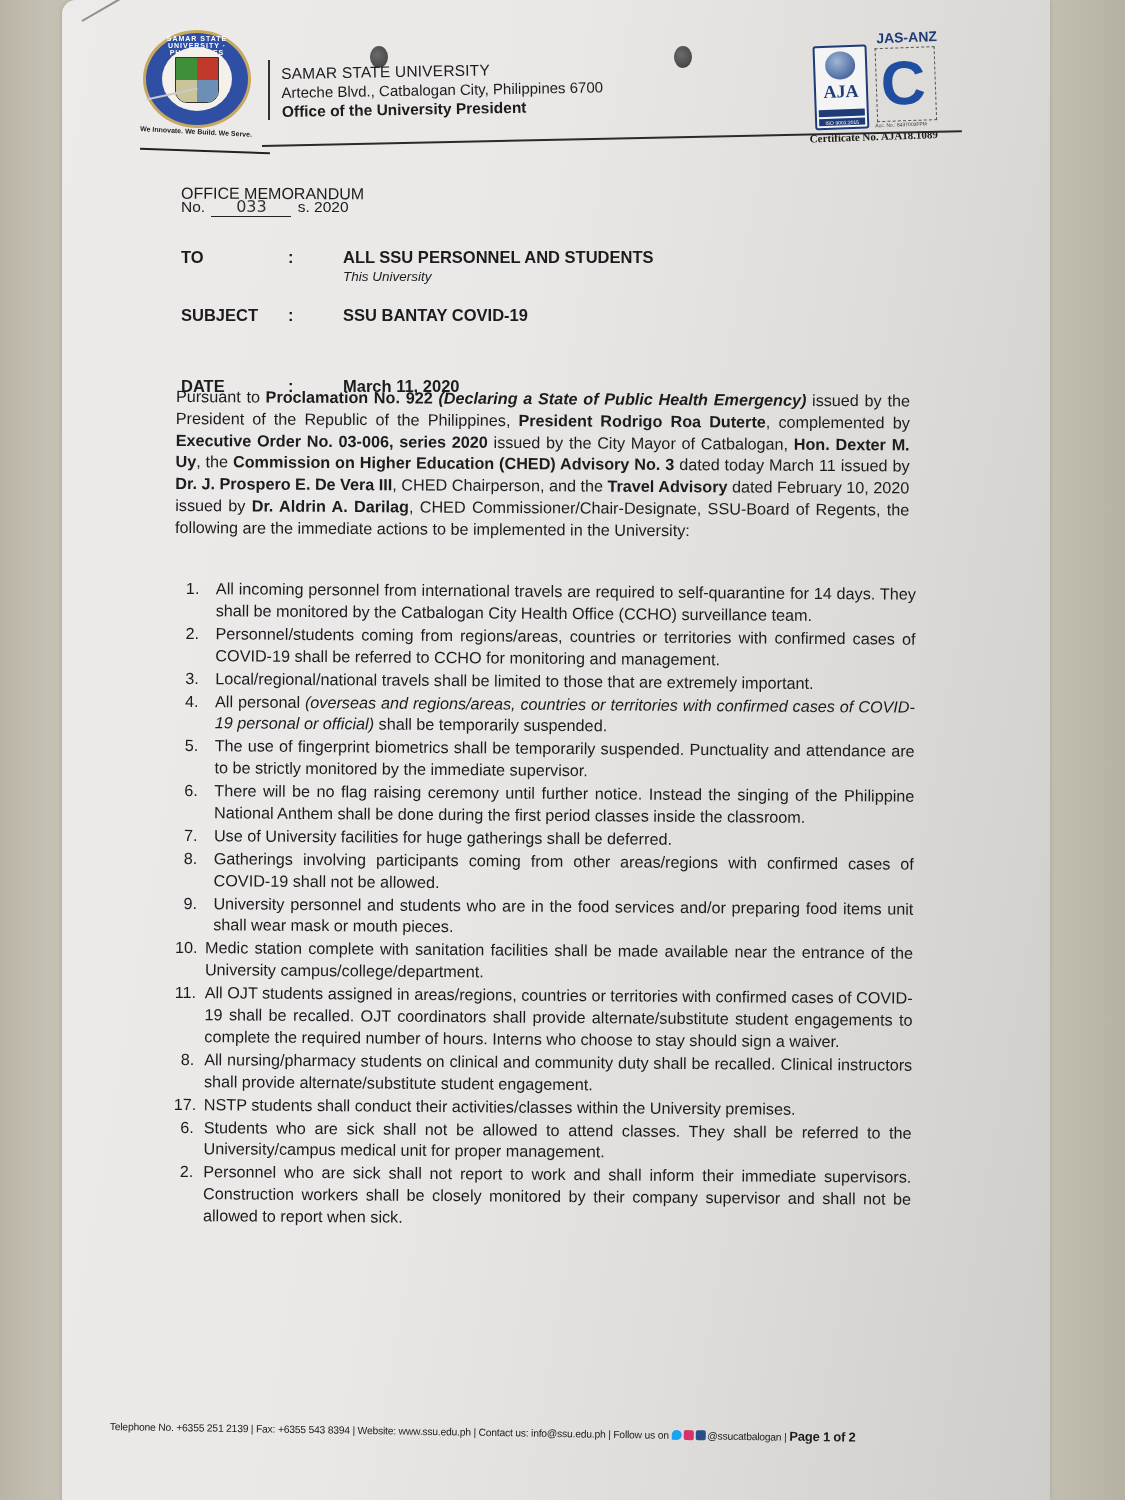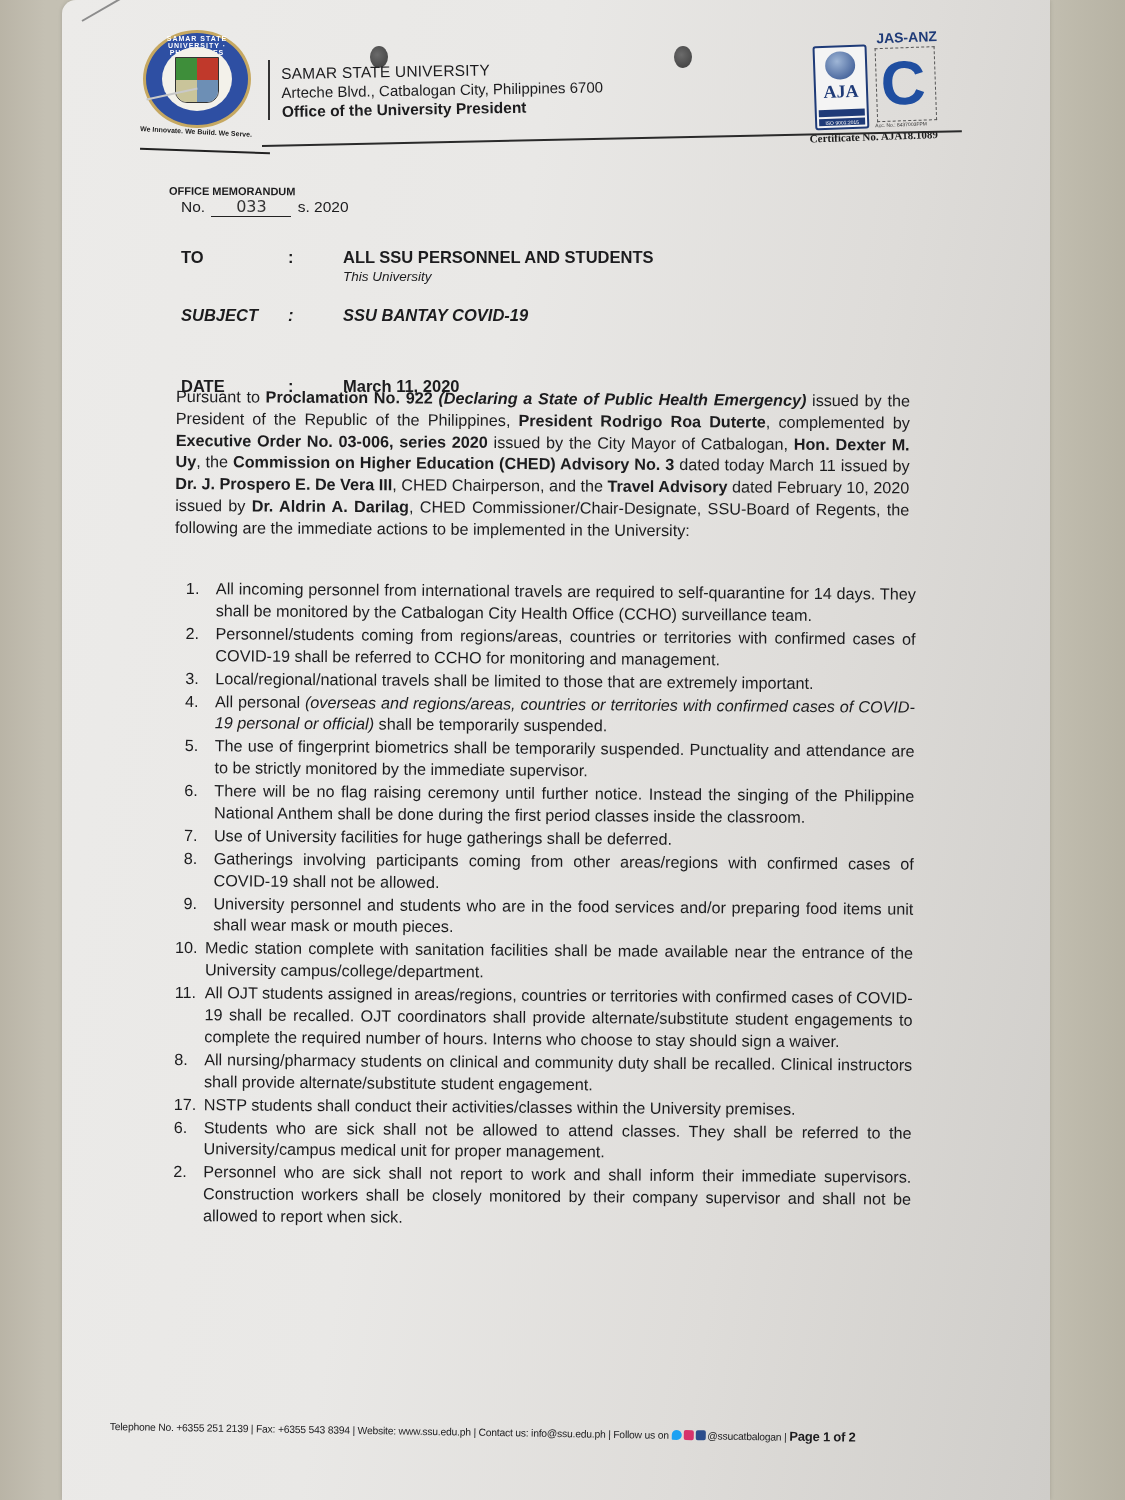--- a/index.html
+++ b/index.html
@@ -106,21 +106,21 @@
       line-height: 62px;
     }
     .acc-no { position: absolute; left: 66px; top: 92px; font-size: 5px; color: #333; }
     .cert-no {
       position: absolute; left: 0; top: 100px; font-family: "Liberation Serif", serif;
       font-size: 11px; font-weight: bold; color: #1c1c1c; white-space: nowrap;
     }
 
     
     .memo-title {
-      position: absolute; left: 169px; top: 185px; font-size: 11px; font-weight: bold; transform: rotate(0.2deg);
+      position: absolute; left: 181px; top: 185px; font-size: 16px; font-weight: normal; transform: rotate(0.2deg);
     }
     .memo-no {
       position: absolute; left: 181px; top: 197px; font-size: 15.5px;
     }
     .memo-no .num {
       display: inline-block; width: 80px; border-bottom: 1px solid #222; text-align: center;
       font-family: "DejaVu Sans", sans-serif; font-size: 16px; color: #333; margin: 0 2px;
     }
     .meta-row { position: absolute; left: 181px; font-size: 16.5px; font-weight: bold; }
     .meta-row .lbl { display: inline-block; width: 107px; }
@@ -138,21 +138,21 @@
     .body-para b { font-weight: bold; }
     .list {
       position: absolute; left: 186px; top: 578px; width: 730px;
       font-size: 16.2px; line-height: 21.8px; text-align: justify;
       transform: rotate(0.45deg); transform-origin: left top;
       margin: 0; padding: 0; list-style: none;
     }
     .list li { display: flex; margin: 0 0 1.2px 0; }
     .list .n { display: inline-block; width: 30px; flex: none; text-align: left; }
     .list .t { flex: 1; }
-    .list li.two-digit .n { width: 20px; margin-left: -8px; }
+    .list li.two-digit .n { width: 20px; margin-left: -8px; text-align: right; }
     .list li.two-digit .t { margin-left: 8px; margin-left: 10px; }
     .footer {
       position: absolute; left: 110px; top: 1418px; font-size: 10.3px; white-space: nowrap;
       transform: rotate(0.9deg); transform-origin: left top; letter-spacing: -0.2px;
     }
     .footer .page-no { font-size: 13px; font-weight: bold; }
     .soc-icon { display: inline-block; width: 10px; height: 10px; vertical-align: -1px; margin-right: 2px; border-radius: 2px; }
     .soc-tw { background: #1da1f2; border-radius: 50% 50% 50% 10%; }
     .soc-ig { background: #d6336c; }
     .soc-fb { background: #2c4d8c; }
@@ -211,21 +211,21 @@
 <div class="memo-title">OFFICE MEMORANDUM</div>
 <div class="memo-no">
   <span>No.</span>
   <span class="num">033</span>
   <span>s. 2020</span>
 </div>
 
 <div class="meta-row" style="top:248px;text-decoration:underline;">
   <span class="lbl">TO</span><span class="colon">:</span><span class="val"><span>ALL SSU PERSONNEL AND STUDENTS</span><span class="meta-sub">This University</span></span>
 </div>
-<div class="meta-row" style="top:306px;font-style:italic;">
+<div class="meta-row" style="top:306px;">
   <span class="lbl">SUBJECT</span><span class="colon">:</span><span class="val">SSU BANTAY COVID-19</span>
 </div>
 <div class="meta-row" style="top:337px;margin-top:40px;">
   <span class="lbl">DATE</span><span class="colon">:</span><span class="val">March 11, 2020</span>
 </div>
 
 <div class="body-para">
   <span>Pursuant to </span><b>Proclamation No. 922 </b><b><i>(Declaring a State of Public Health Emergency)</i></b><span> issued by the President of the Republic of the Philippines, </span><b>President Rodrigo Roa Duterte</b><span>, complemented by </span><b>Executive Order No. 03-006, series 2020</b><span> issued by the City Mayor of Catbalogan, </span><b>Hon. Dexter M. Uy</b><span>, the </span><b>Commission on Higher Education (CHED) Advisory No. 3</b><span> dated today March 11 issued by </span><b>Dr. J. Prospero E. De Vera III</b><span>, CHED Chairperson, and the </span><b>Travel Advisory</b><span> dated February 10, 2020 issued by </span><b>Dr. Aldrin A. Darilag</b><span>, CHED Commissioner/Chair-Designate, SSU-Board of Regents, the following are the immediate actions to be implemented in the University:</span>
 </div>
 

